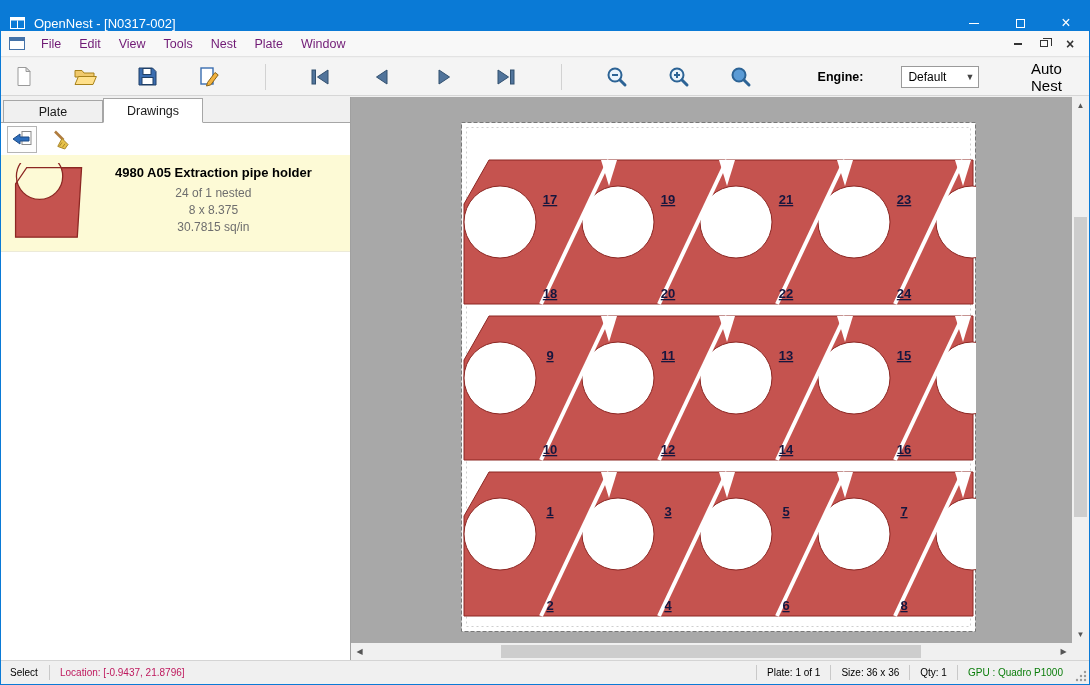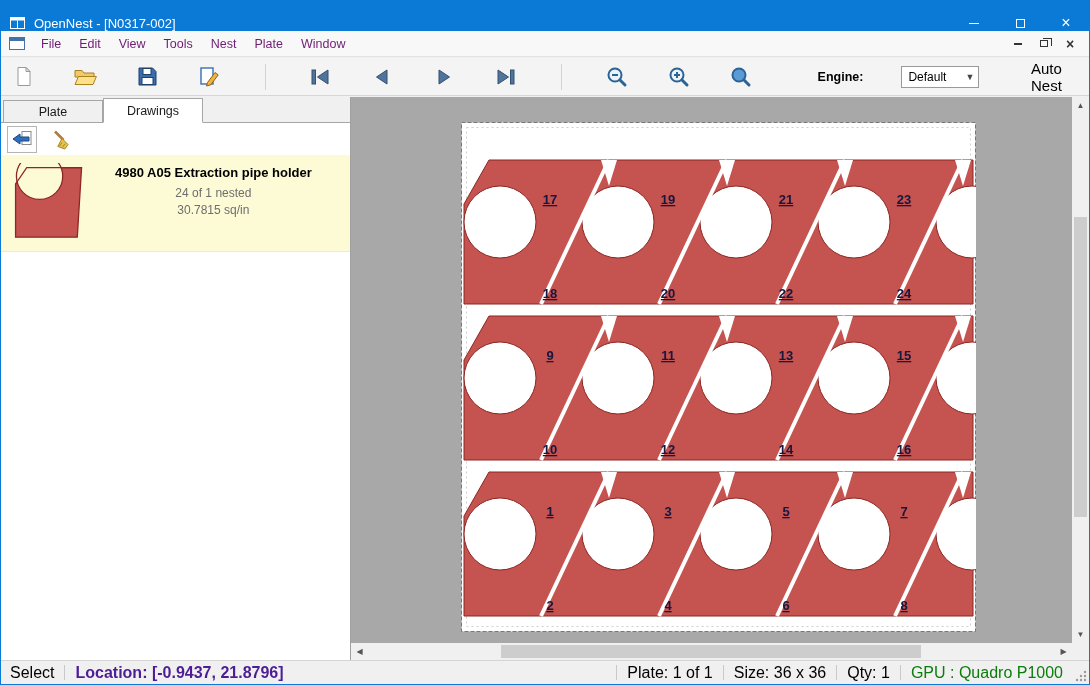--- a/index.html
+++ b/index.html
@@ -77,24 +77,24 @@
   .scroll-corner { position:absolute; right:0; bottom:0; width:17px; height:17px; background:#f0f0f0; }
   .v-arrow { position:absolute; left:0; width:17px; height:17px; font-size:8px; color:#555;
              display:flex; align-items:center; justify-content:center; }
   .h-arrow { position:absolute; top:0; width:17px; height:17px; font-size:8px; color:#555;
              display:flex; align-items:center; justify-content:center; }
   .v-thumb { position:absolute; left:2px; width:13px; top:120px; height:300px; background:#cdcdcd; }
   .h-thumb { position:absolute; top:2px; height:13px; left:150px; width:420px; background:#cdcdcd; }
 
   
   .statusbar { position:absolute; left:0; right:0; bottom:0; height:24px; background:#f0f0f0;
-               border-top:1px solid #d4d4d4; display:flex; align-items:center; font-size:16px; }
+               border-top:1px solid #d4d4d4; display:flex; align-items:center; font-size:10px; }
   .sb-cell { padding:0 10px; color:#000; white-space:nowrap; }
   .sb-mode { padding-left:9px; min-width:48px; }
-  .sb-loc { color:#4c1d95;font-weight:bold; }
+  .sb-loc { color:#be185d; }
   .sb-sep { width:1px; height:15px; background:#c9c9c9; }
   .sb-fill { flex:1; }
   .sb-gpu { color:var(--gpu,#0a7d0a); }
   .grip { width:16px; height:22px; display:flex; align-items:flex-end; justify-content:flex-end; padding:2px; }
 </style>
 </head>
 <body>
 
 <div class="window">
 
@@ -254,20 +254,21 @@
       <div class="drawing-list">
         <div class="list-item">
           <svg width="72" height="78" viewBox="0 0 84 90">
             <path d="M3,24 L16,5 L80,5 L75,86 L3,86 Z" fill="var(--part-fill,#c5534f)" stroke="var(--part-outline,#8c2723)" stroke-width="1.5"></path>
             <circle cx="31" cy="15" r="27" style="fill:var(--highlight,#fdfad6)" stroke="var(--part-outline,#8c2723)" stroke-width="1.5"></circle>
             <path d="M3,24 L16,5 L80,5" fill="none" stroke="var(--part-outline,#8c2723)" stroke-width="1.5"></path>
           </svg>
           <div class="item-text">
             <div class="item-title">4980 A05 Extraction pipe holder</div>
             <div class="item-line">24 of 1 nested</div>
+            <div class="item-line">8 x 8.375</div>
             <div class="item-line">30.7815 sq/in</div>
           </div>
         </div>
       </div>
     </div>
 
     <div class="canvas-area">
       <div class="canvas-view">
         <div class="plate-wrap">
           <svg id="nest-svg" width="515" height="510">

